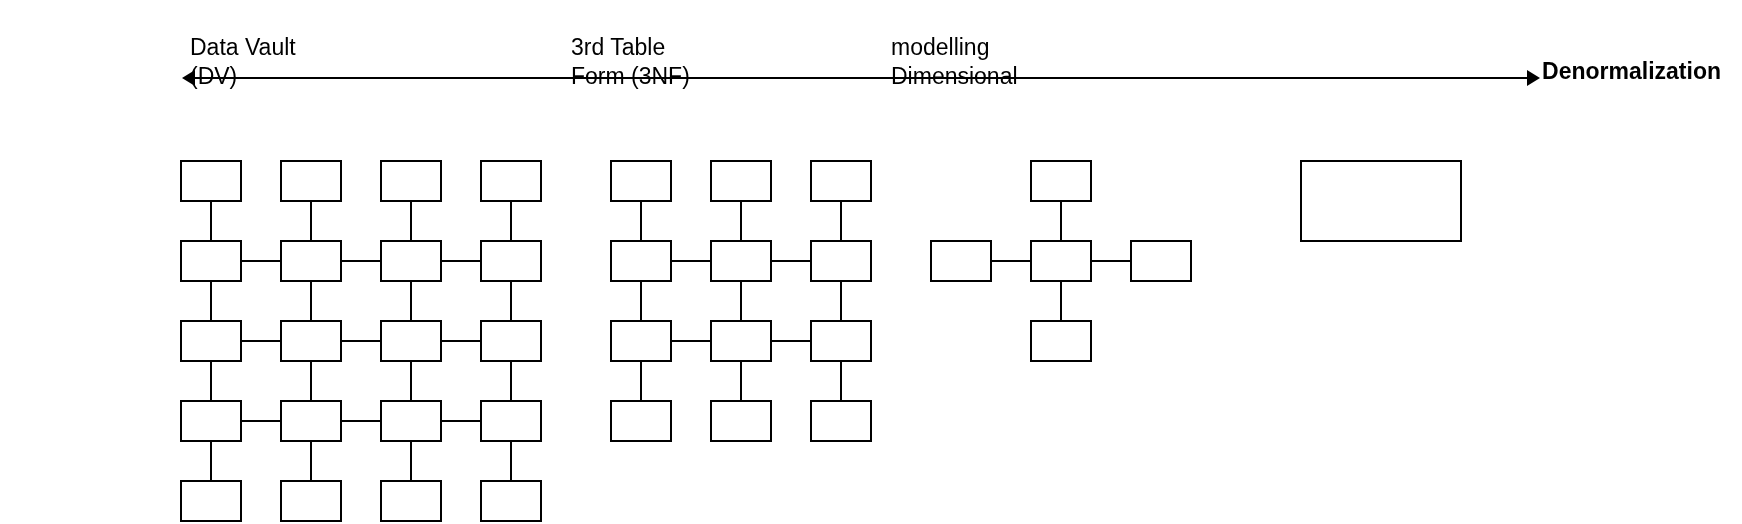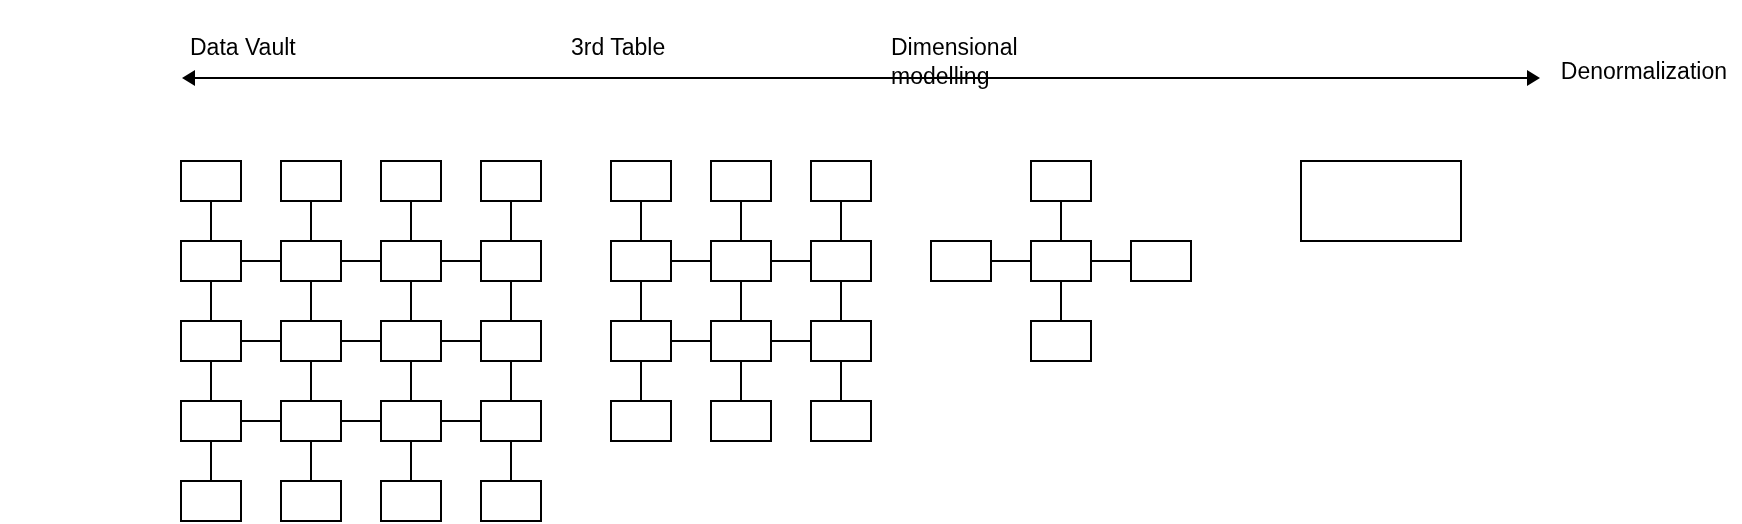--- a/index.html
+++ b/index.html
@@ -19,21 +19,21 @@
     height: 524px;
   }
   .axis-label {
     position: absolute;
     top: 57px;
     font-size: 23px;
     line-height: 28px;
     white-space: nowrap;
   }
   .axis-label.left  { left: 2px; }
-  .axis-label.right { right: 15px; }
+  .axis-label.right { right: 21px; font-weight: bold; }
   .group-label {
     position: absolute;
     top: 1px;
     width: 340px;
     margin-left: -170px;
     text-align: left;
     font-size: 23px;
     line-height: 29px;
     margin-top: 32px;
   }
@@ -132,25 +132,27 @@
       <rect x="1131" y="241" width="60" height="40" fill="#ffffff" stroke="#000000" stroke-width="2"></rect>
       <rect x="1031" y="321" width="60" height="40" fill="#ffffff" stroke="#000000" stroke-width="2"></rect>
       <rect x="1301" y="161" width="160" height="80" fill="#ffffff" stroke="#000000" stroke-width="2"></rect>
     </svg>
 
 
   <div class="axis-label right">Denormalization</div>
 
   <div class="group-label gl-dv">
     <div class="line">Data Vault</div>
+    <div class="line">(DV)</div>
   </div>
 
   <div class="group-label gl-3nf">
     <div class="line">3rd Table</div>
+    <div class="line">Form (3NF)</div>
   </div>
 
   <div class="group-label gl-dim">
+    <div class="line">modelling</div>
     <div class="line">Dimensional</div>
-    <div class="line">modelling</div>
   </div>
 
 
 </div>
 
 </body></html>

